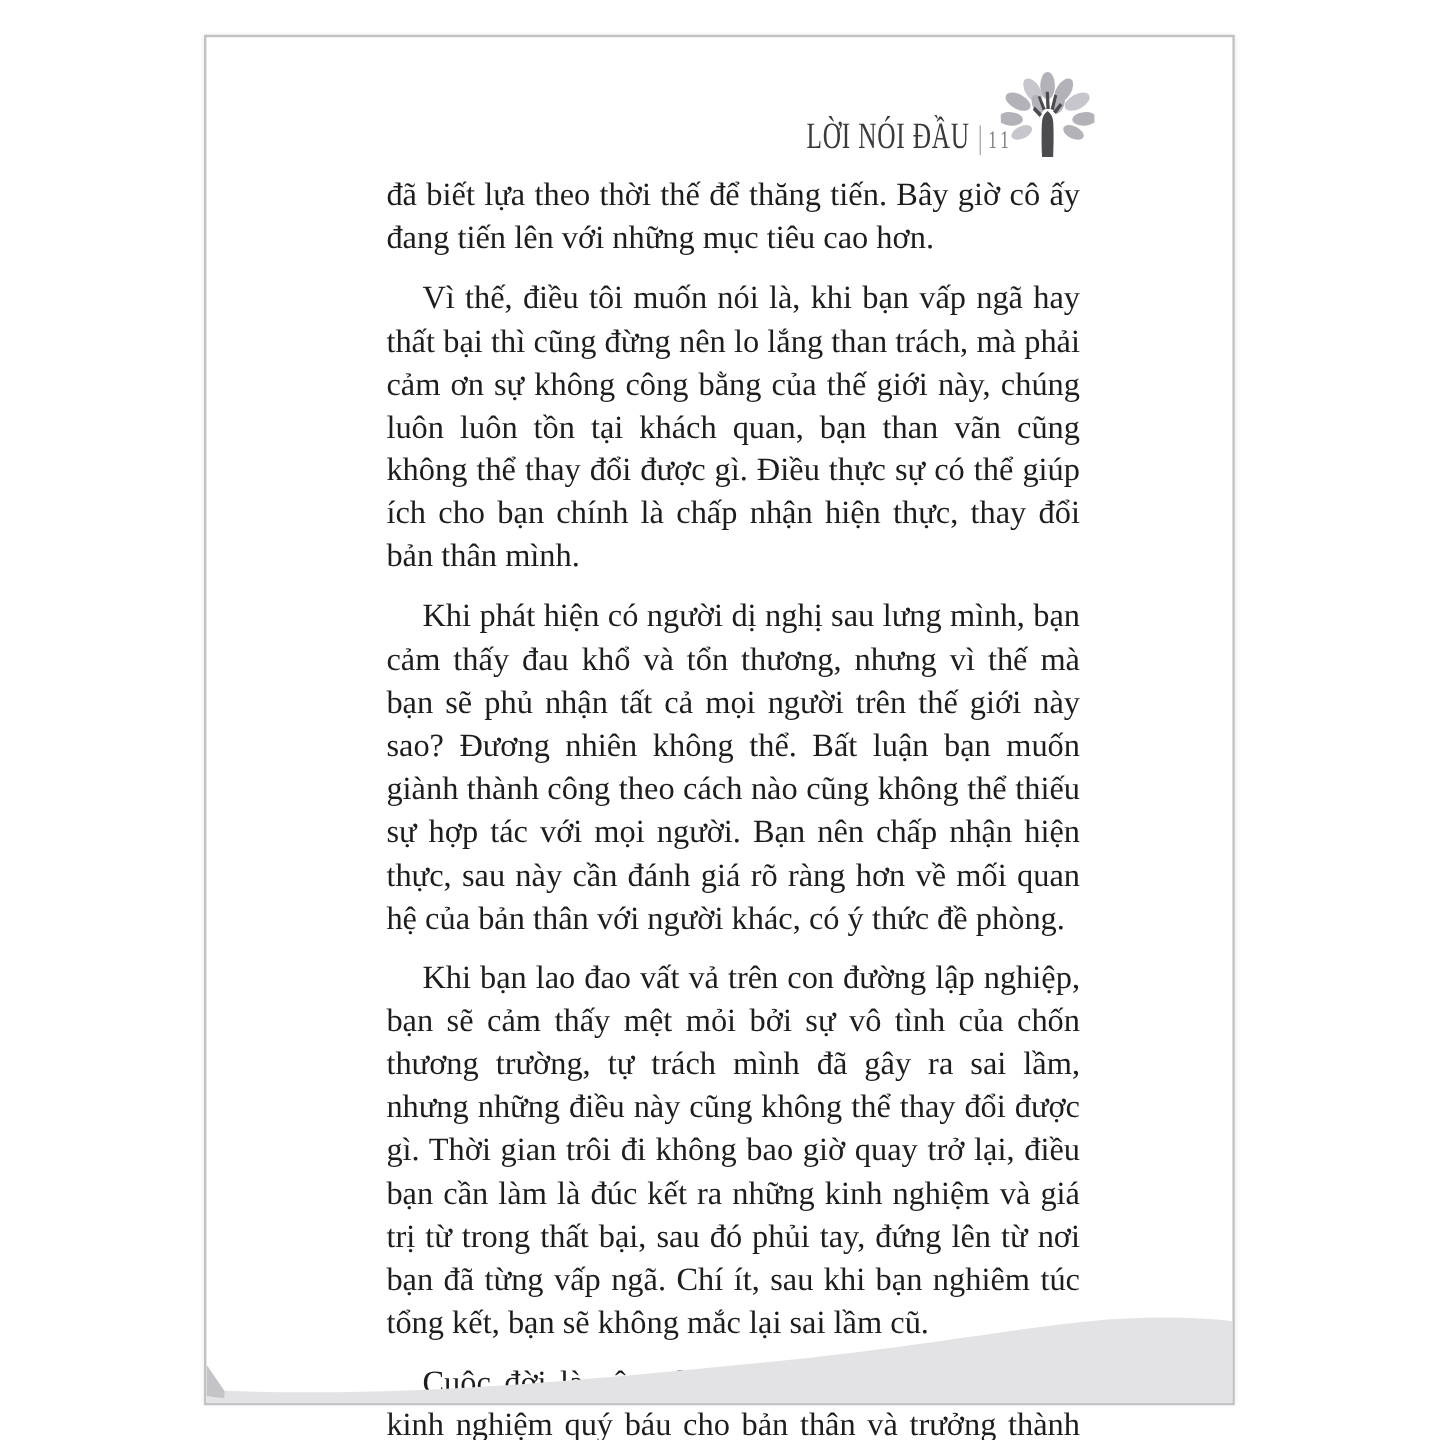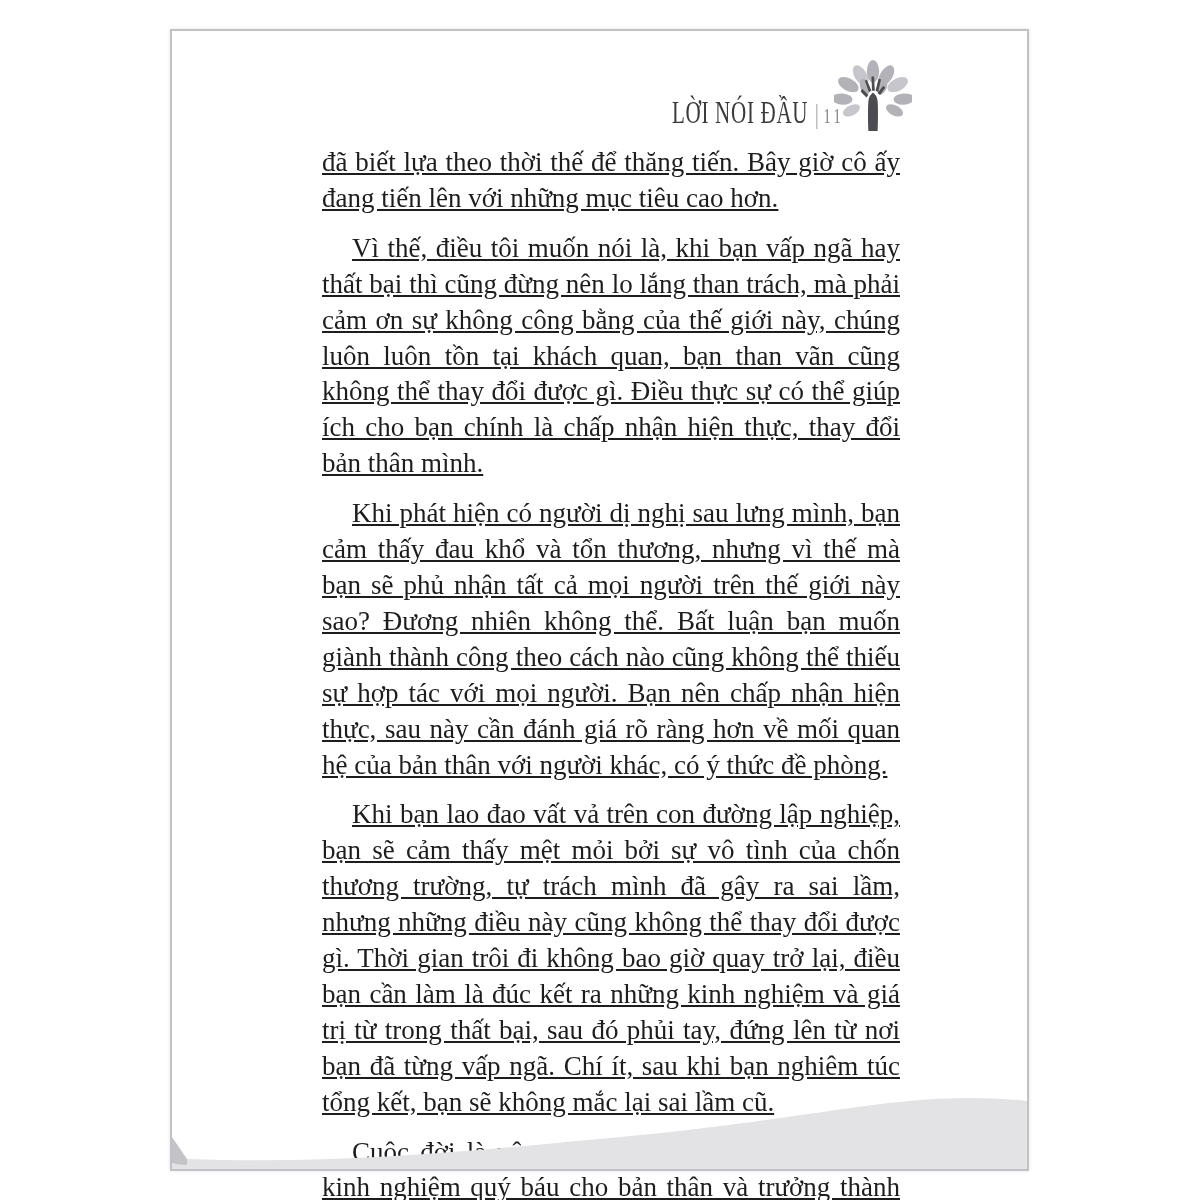--- a/index.html
+++ b/index.html
@@ -42,21 +42,21 @@
   }
   .tree-logo{position:absolute;left:662px;top:-3px;width:78px;height:72px;}
   .leaf{fill:var(--leaf-gray);}
   .leaf-lt{fill:var(--leaf-light);}
   .trunk{fill:var(--trunk-gray);}
   .page-body{
     position:absolute;left:150px;top:114px;width:578px;
     font-size:27px;line-height:1.33;color:var(--body-text);
     text-align:justify;
   }
-  .page-body p{margin:0 0 14px 0;text-indent:30px;text-decoration:underline;}
+  .page-body p{margin:0 0 14px 0;text-indent:30px;}
   .page-body p.continued{text-indent:0;}
   .page-curl{
     position:absolute;left:0;right:0;bottom:0;height:80px;width:100%;
     display:block;
   }
   .wave-light{fill:var(--wave-light);}
   .wave-dark{fill:var(--wave-dark);}
 </style>
 </head>
 <body>

